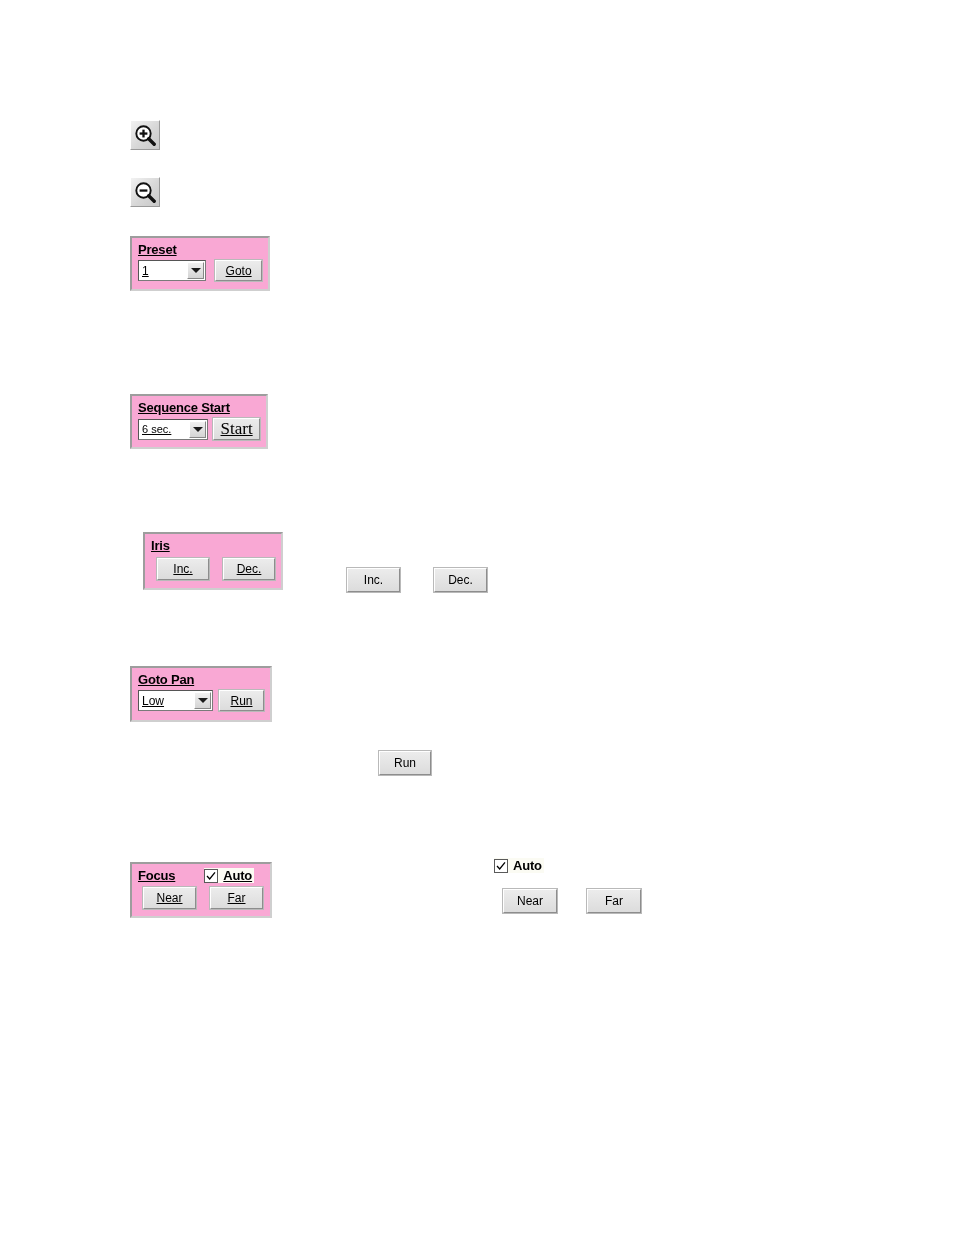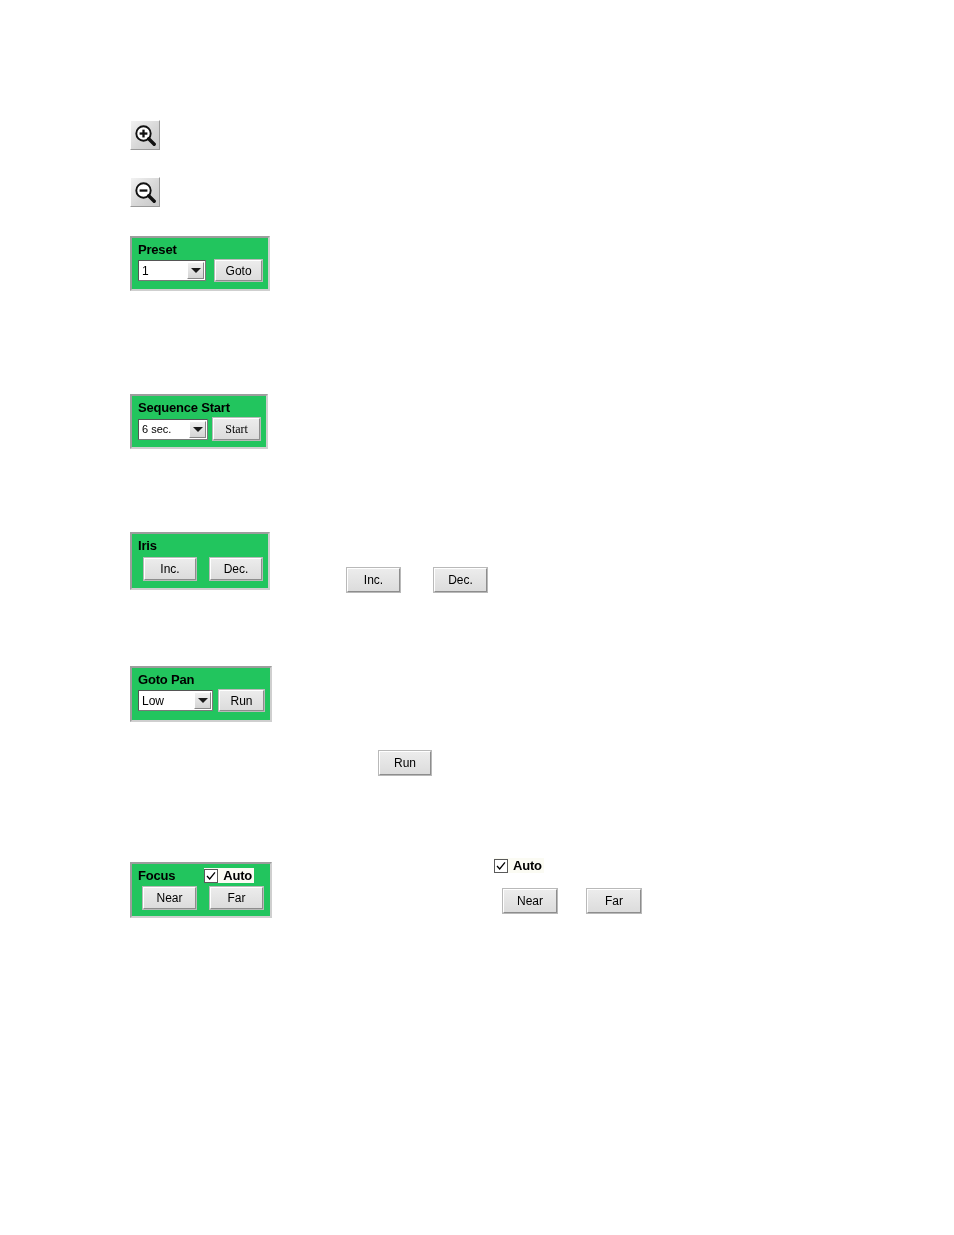--- a/index.html
+++ b/index.html
@@ -30,28 +30,29 @@
     box-sizing: border-box;
     display: flex;
     align-items: center;
     justify-content: center;
     cursor: pointer;
   }
   .icon-btn svg { display: block; }
 
   
   .groupbox {
-    background: #22c55e;
+    background: #f9a8d4;
     border: 2px solid #b6b6b6;
     border-top-color: #9d9d9d;
     border-left-color: #9d9d9d;
     border-right-color: #cfcfcf;
     border-bottom-color: #cfcfcf;
     box-sizing: border-box;
     padding: 4px 6px 6px 6px;
+    text-decoration: underline;
   }
   .gb-title {
     font-size: 13px;
     font-weight: bold;
     color: #000000;
     line-height: 15px;
     letter-spacing: -0.2px;
     white-space: nowrap;
   }
   .gb-row {
@@ -119,21 +120,21 @@
     font-size: 12px;
     color: #000000;
     display: flex;
     align-items: center;
     justify-content: center;
     cursor: pointer;
     white-space: nowrap;
   }
   .btn.serif {
     font-family: "Liberation Serif", serif;
-    font-size: 12px;
+    font-size: 17px;
   }
 
   
   .chk-wrap {
     display: flex;
     align-items: center;
     gap: 5px;
     background: #fbfbf3;
     padding: 0 2px 0 0;
   }
@@ -199,21 +200,21 @@
     <div class="combo" style="width:72px;">
       <span class="combo-text small">6 sec.</span>
       <span class="combo-arrow">
           <i></i>
         </span>
     </div>
     <div class="btn serif" style="width:48px; height:22px; margin-left:5px;">Start</div>
   </div>
 </div>
 
-<div class="abs groupbox" style="left:130px; top:532px; width:140px; height:58px;">
+<div class="abs groupbox" style="left:143px; top:532px; width:140px; height:58px;">
   <div class="gb-title">Iris</div>
   <div class="gb-row" style="margin-top:5px;">
     <div class="btn" style="width:52px; height:22px; margin-left:6px;">Inc.</div>
     <div class="btn" style="width:52px; height:22px; margin-left:14px;">Dec.</div>
   </div>
 </div>
 
 <div class="abs btn" style="left:347px; top:568px; width:53px; height:24px;">Inc.</div>
 <div class="abs btn" style="left:434px; top:568px; width:53px; height:24px;">Dec.</div>
 

